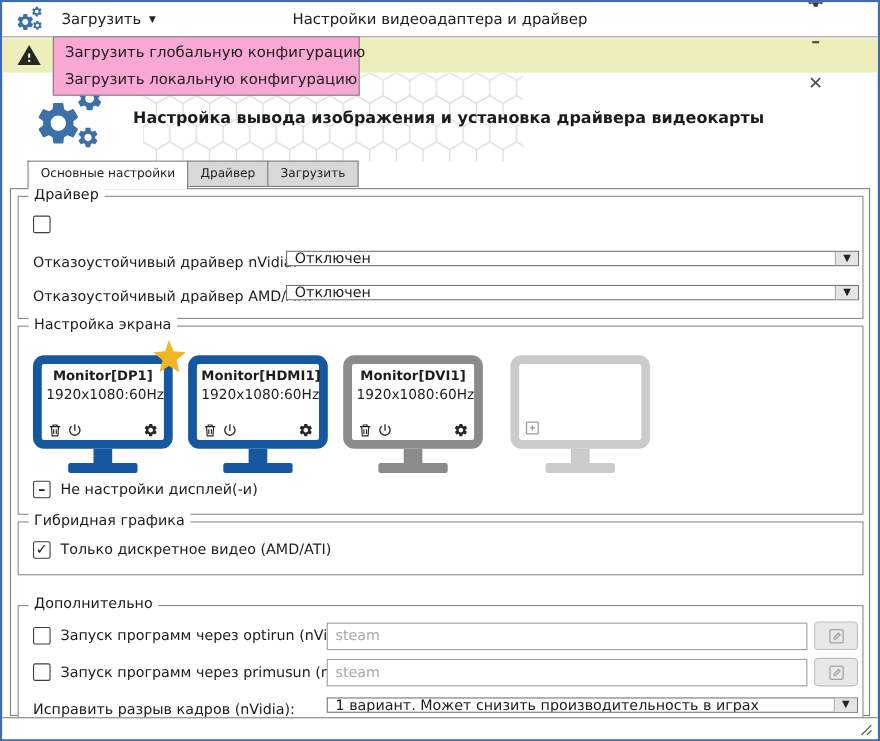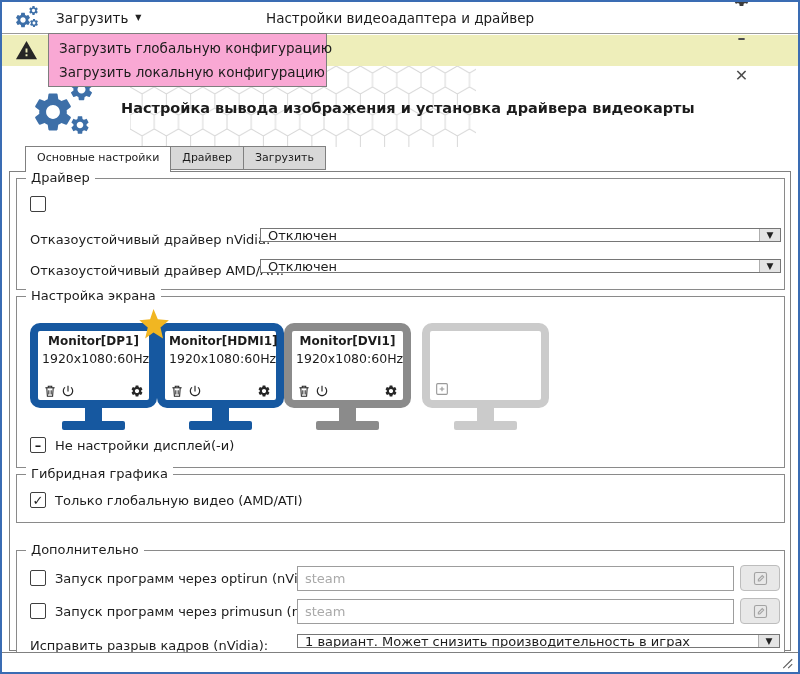--- a/index.html
+++ b/index.html
@@ -77,21 +77,21 @@
   .combo {
     position:absolute; height:14px; border:1px solid #767676; background:#fff;
     display:flex; align-items:stretch;
   }
   .combo-text { flex:1; font-size:13px; display:flex; align-items:center; padding:0 7px; overflow:hidden; white-space:nowrap; }
   .combo-btn { width:21px; background:#e4e4e4; border-left:1px solid #aeaeae; display:flex; align-items:center; justify-content:center; }
   .combo-btn .caret { font-size:9px; }
 
   
   .mon-strip { position:absolute; left:13px; top:26px; display:flex; }
-  .monitor { position:relative; width:127px; }
+  .monitor { position:relative; width:127px; margin-right:14px; }
   .monitor.last { margin-left:11px; }
   .mon-screen {
     position:relative; height:85px; border:8px solid #1658a0; border-radius:10px;
     background:#fff; padding:3px 4px 0;
   }
   .monitor.gray  .mon-screen { border-color:#8b8b8b; }
   .monitor.light .mon-screen { border-color:#cbcbcb; }
   .mon-name { font-size:12px; font-weight:bold; text-align:center; }
   .mon-res  { font-size:12.5px; text-align:center; margin-top:3px; }
   .mon-icons { position:absolute; left:5px; right:5px; bottom:2px; display:flex; align-items:center; gap:4px; color:#262626; }
@@ -351,21 +351,21 @@
       <div class="cbrow" style="left:13px;top:140px">
         <span class="cb">–</span>
         <span>Не настройки дисплей(-и)</span>
       </div>
     </div>
 
     <div class="group g-hybrid">
       <div class="legend">Гибридная графика</div>
       <div class="cbrow" style="left:13px;top:17px">
         <span class="cb">✓</span>
-        <span>Только глобальную видео (AMD/ATI)</span>
+        <span>Только дискретное видео (AMD/ATI)</span>
       </div>
     </div>
 
     <div class="group g-extra">
       <div class="legend">Дополнительно</div>
 
       <div class="cbrow" style="left:13px;top:19px">
         <span class="cb"></span>
         <span>Запуск программ через optirun (nVidia):</span>
       </div>

